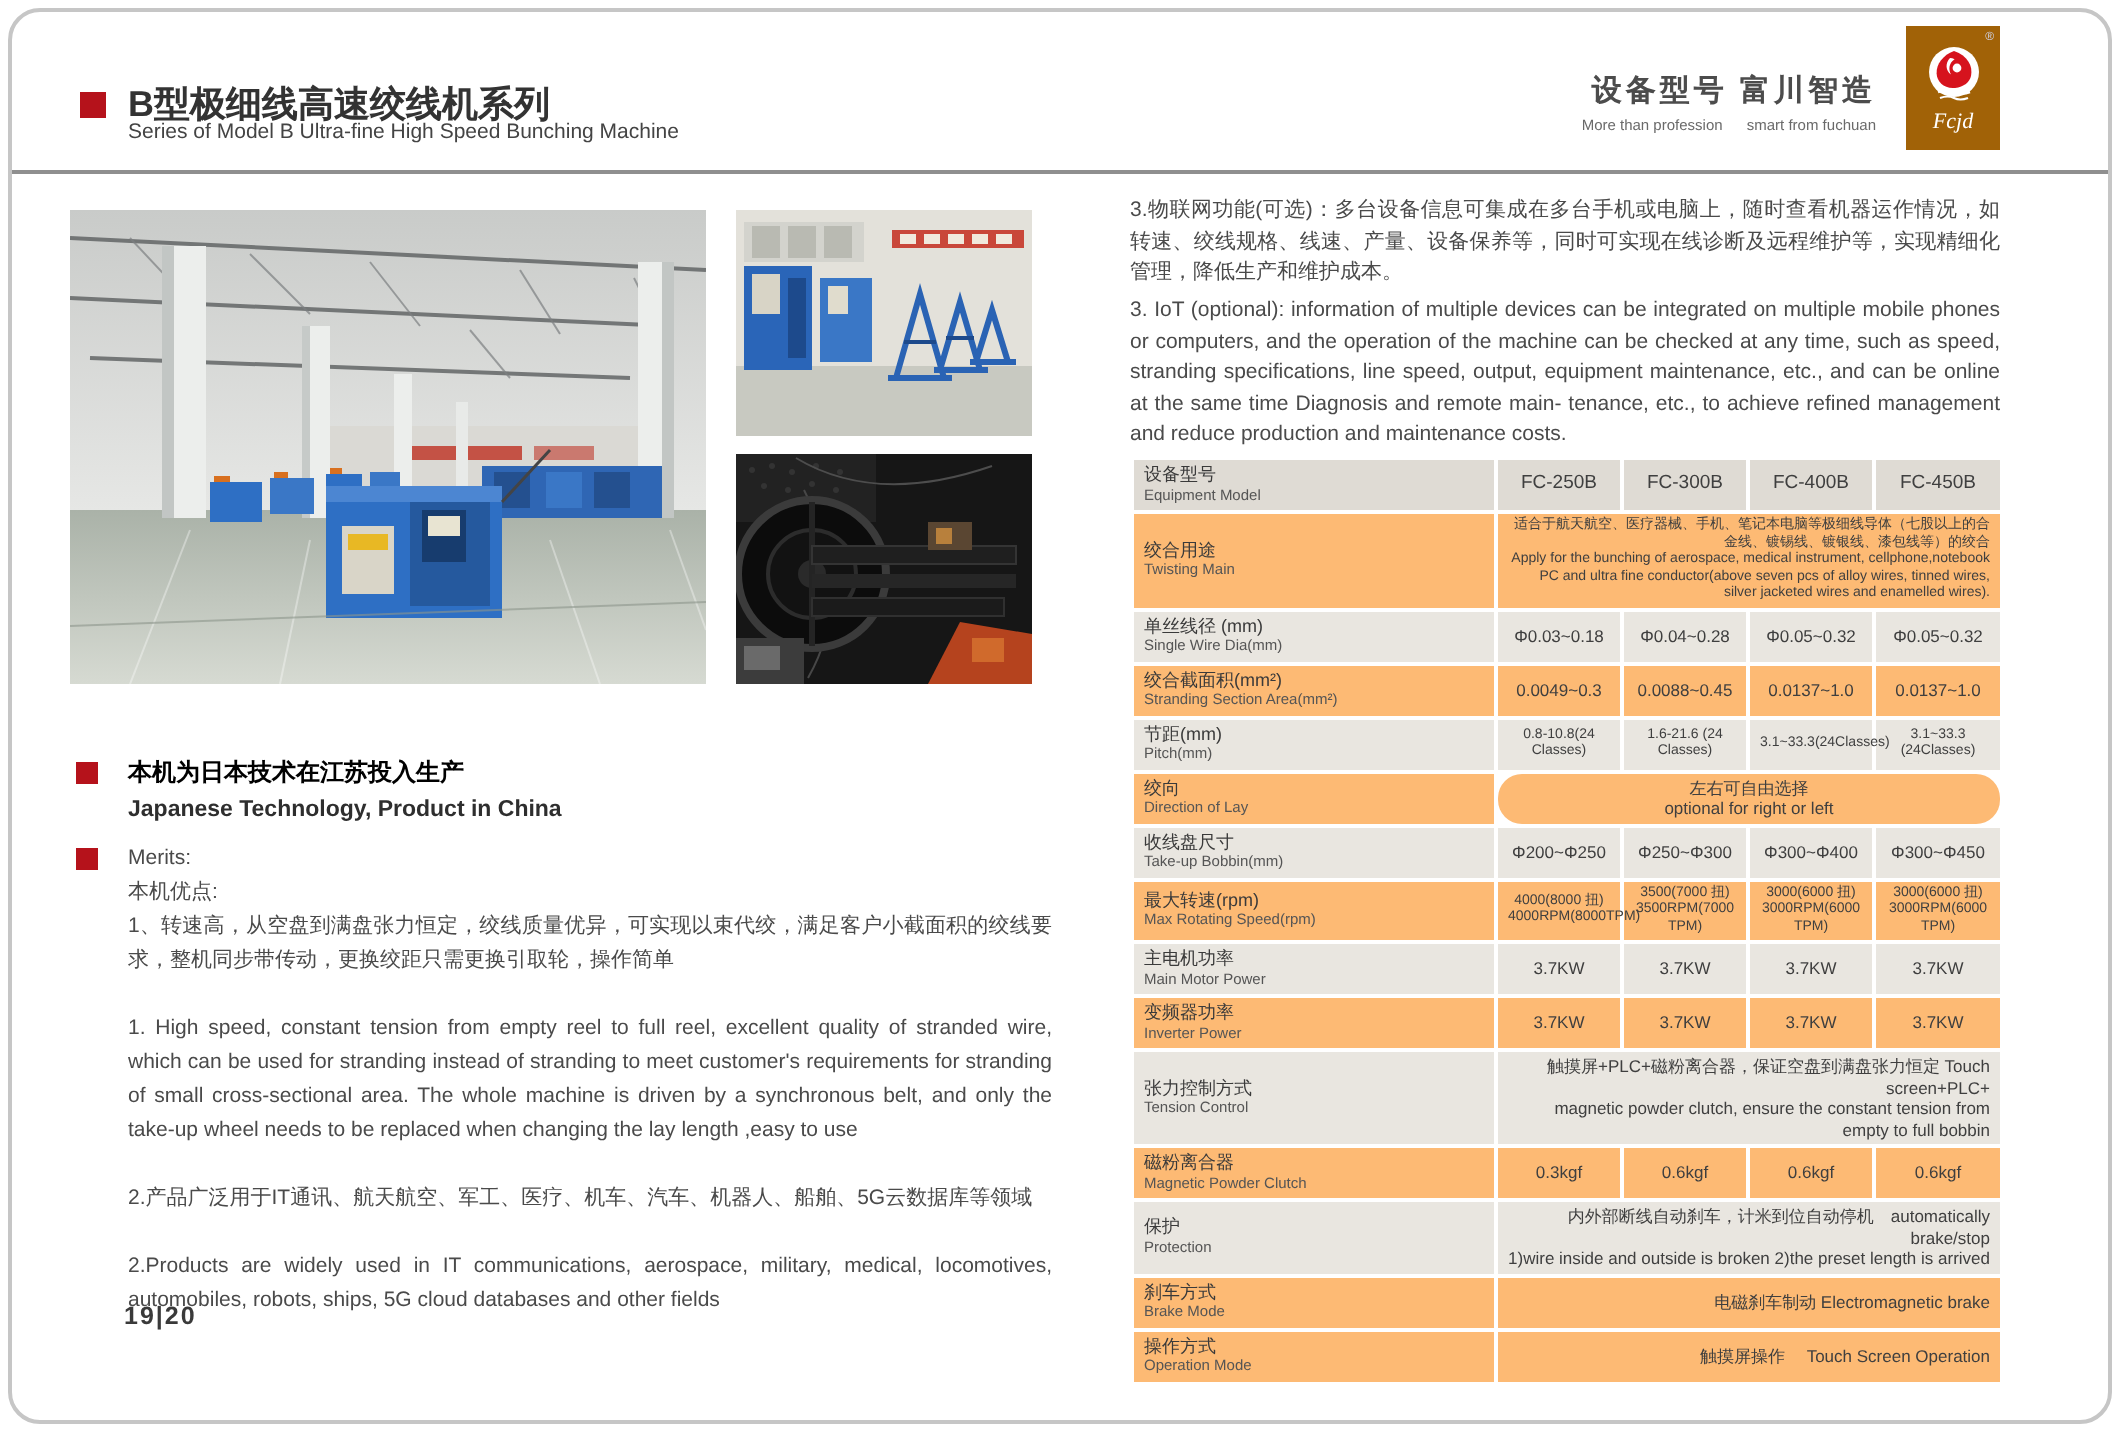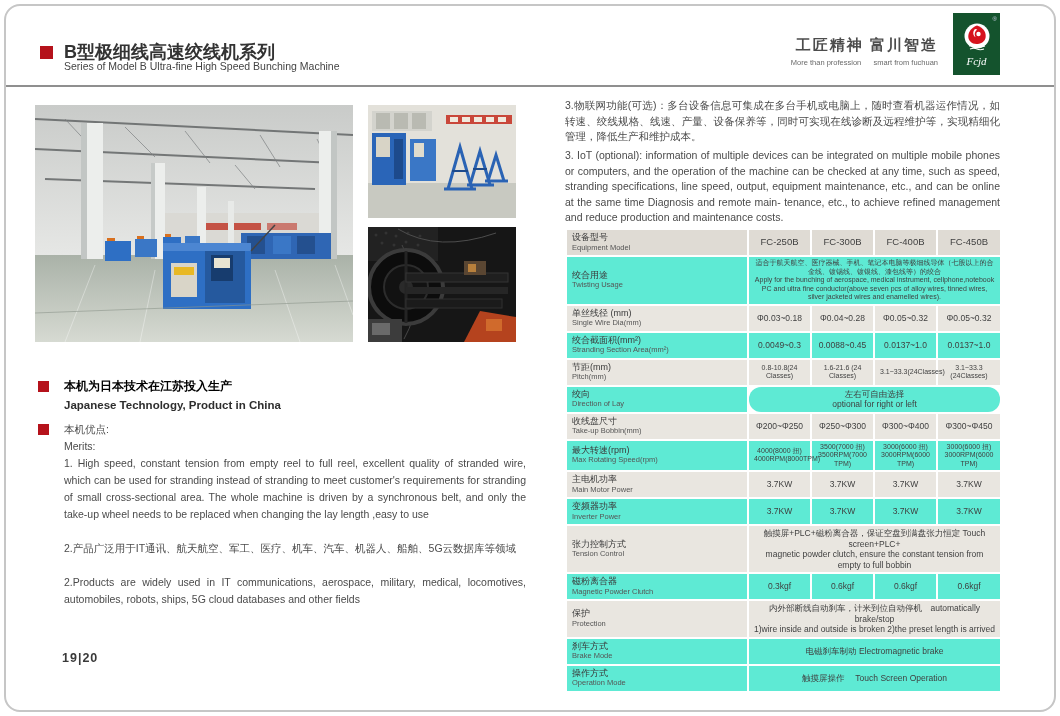--- a/index.html
+++ b/index.html
@@ -7,21 +7,21 @@
   .frame{position:absolute;left:4px;top:4px;width:1048px;height:704px;border:2px solid #c6c6c6;border-radius:16px;}
   .hdr-rule{position:absolute;left:6px;top:85px;width:1048px;height:2px;background:#8f8f8f;}
 
   
   .red-sq{position:absolute;width:13px;height:13px;background:#b5121b;}
   .title-zh{position:absolute;left:64px;top:40px;font-size:18px;font-weight:bold;color:#333;}
   .title-en{position:absolute;left:64px;top:60px;font-size:10.5px;color:#444;}
   .slogan-zh{position:absolute;right:122px;top:36px;font-size:15px;font-weight:bold;color:#4c4c4c;letter-spacing:2px;white-space:nowrap;}
   .slogan-en{position:absolute;right:122px;top:58px;font-size:7.5px;color:#6a6a6a;white-space:nowrap;}
   .slogan-en span{margin-left:10px;}
-  .logo{position:absolute;right:60px;top:13px;width:47px;height:62px;background:#14532d;display:flex;flex-direction:column;align-items:center;justify-content:center;}
+  .logo{position:absolute;right:60px;top:13px;width:47px;height:62px;background:#a16207;display:flex;flex-direction:column;align-items:center;justify-content:center;}
   .logo .reg{position:absolute;top:3px;right:3px;color:#cfd4ea;font-size:6px;}
   .logo-script{color:#fff;font-family:"Liberation Serif","DejaVu Serif",serif;font-style:italic;font-size:11px;margin-top:1px;}
 
   
   .photo{position:absolute;overflow:hidden;}
   .sec1-zh{font-size:12px;font-weight:bold;color:#000000;}
   .sec1-en{font-size:11.5px;font-weight:bold;color:#2e2e2e;margin-top:4px;}
   .ltext{font-size:10.5px;line-height:17px;color:#4a4a4a;}
   .ltext p{margin:0 0 17px 0;text-align:justify;}
   .ltext p.tight{margin:0;}
@@ -30,38 +30,38 @@
   
   .rp{position:absolute;left:565px;width:435px;}
   .rpar{font-size:10.5px;line-height:15.5px;color:#4a4a4a;text-align:justify;margin:0;}
 
   table.spec{border-collapse:separate;border-spacing:2px;width:435px;table-layout:fixed;}
   table.spec td{padding:2px 5px;vertical-align:middle;color:#3f3f3f;font-size:8.5px;line-height:10.5px;}
   td.lbl{text-align:left;padding-left:6px;}
   td.lbl .lz{font-size:9px;color:#3a3a3a;}
   td.lbl .le{font-size:7.5px;color:#555;}
   td.val{text-align:center;}
-  td.span-left{text-align:center;margin-top:12px;}
+  td.span-left{text-align:right;margin-top:12px;}
   td.span-center{text-align:center;border-radius:12px;}
   tr.small td.val, tr.small td.span-left{font-size:7px;line-height:8.5px;}
   tr.row-header{background:#c2410c;}
   tr.row-header td{font-size:9.5px;}
   .row-light td{background:#e9e6e0;}
-  .row-dark td{background:#5eead4;}
+  .row-dark td{background:#fdba74;}
   tr.row-header td{background:#dfdbd4;}
 </style>
 </head>
 <body>
 
 <div class="frame"></div>
 
 <div class="red-sq" style="left:40px;top:46px;"></div>
 <div class="title-zh">B型极细线高速绞线机系列</div>
 <div class="title-en">Series of Model B Ultra-fine High Speed Bunching Machine</div>
-<div class="slogan-zh">工匠精神  富川智造</div>
+<div class="slogan-zh">设备型号  富川智造</div>
 <div class="slogan-en">
   <span>More than profession</span>
   <span>smart from fuchuan</span>
 </div>
 <div class="logo">
   <span class="reg">®</span>
   <svg width="30" height="32" viewBox="0 0 30 32">
     <circle cx="15" cy="14" r="12.5" fill="#fff"></circle>
     <path d="M15 3.5 C22 6 24.5 11 23.5 16 C22.8 19 20 21.5 15.5 22 C10 22.5 6.5 19 6.3 14.8 C6.1 10 9.5 5.5 15 3.5 Z" fill="#d6131d"></path>
     <path d="M13 7 C10.5 9.5 10.8 13.5 13.5 15.2 C12 12.5 12.6 9.3 15.3 7.6 C14.5 7.2 13.8 7 13 7 Z" fill="#fff"></path>
@@ -233,22 +233,23 @@
 </div>
 
 <div class="red-sq" style="left:38px;top:381px;width:11px;height:11px;"></div>
 <div style="position:absolute;left:64px;top:378px;width:460px;">
   <div class="sec1-zh">本机为日本技术在江苏投入生产</div>
   <div class="sec1-en">Japanese Technology, Product in China</div>
 </div>
 
 <div class="red-sq" style="left:38px;top:424px;width:11px;height:11px;"></div>
 <div class="ltext" style="position:absolute;left:64px;top:421px;width:462px;">
+  <p class="tight">Merits:</p>
   <p class="tight">本机优点:</p>
-  <p class="tight">Merits:</p>
+  <p>1、转速高，从空盘到满盘张力恒定，绞线质量优异，可实现以束代绞，满足客户小截面积的绞线要求，整机同步带传动，更换绞距只需更换引取轮，操作简单</p>
   <p>1. High speed, constant tension from empty reel to full reel, excellent quality of stranded wire, which can be used for stranding instead of stranding to meet customer's requirements for stranding of small cross-sectional area. The whole machine is driven by a synchronous belt, and only the take-up wheel needs to be replaced when changing the lay length ,easy to use</p>
   <p>2.产品广泛用于IT通讯、航天航空、军工、医疗、机车、汽车、机器人、船舶、5G云数据库等领域</p>
   <p>2.Products are widely used in IT communications, aerospace, military, medical, locomotives, automobiles, robots, ships, 5G cloud databases and other fields</p>
 </div>
 
 <div class="pagenum">19|20</div>
 
 <p class="rpar rp" style="top:98px;">3.物联网功能(可选)：多台设备信息可集成在多台手机或电脑上，随时查看机器运作情况，如转速、绞线规格、线速、产量、设备保养等，同时可实现在线诊断及远程维护等，实现精细化管理，降低生产和维护成本。</p>
 <p class="rpar rp" style="top:148px;">3. IoT (optional): information of multiple devices can be integrated on multiple mobile phones or computers, and the operation of the machine can be checked at any time, such as speed, stranding specifications, line speed, output, equipment maintenance, etc., and can be online at the same time Diagnosis and remote main- tenance, etc., to achieve refined management and reduce production and maintenance costs.</p>
 
@@ -268,21 +269,21 @@
             <div class="le">Equipment Model</div>
           </td>
           <td class="val">FC-250B</td>
           <td class="val">FC-300B</td>
           <td class="val">FC-400B</td>
           <td class="val">FC-450B</td>
         </tr>
         <tr class="row-dark small">
           <td class="lbl">
             <div class="lz">绞合用途</div>
-            <div class="le">Twisting Usage</div>
+            <div class="le">Twisting Main</div>
           </td>
           <td class="span-left" colspan="4">
             <div>适合于航天航空、医疗器械、手机、笔记本电脑等极细线导体（七股以上的合金线、镀锡线、镀银线、漆包线等）的绞合</div>
             <div>Apply for the bunching of aerospace, medical instrument, cellphone,notebook PC and ultra fine conductor(above seven pcs of alloy wires, tinned wires, silver jacketed wires and enamelled wires).</div>
           </td>
         </tr>
         <tr class="row-light">
           <td class="lbl">
             <div class="lz">单丝线径 (mm)</div>
             <div class="le">Single Wire Dia(mm)</div>

